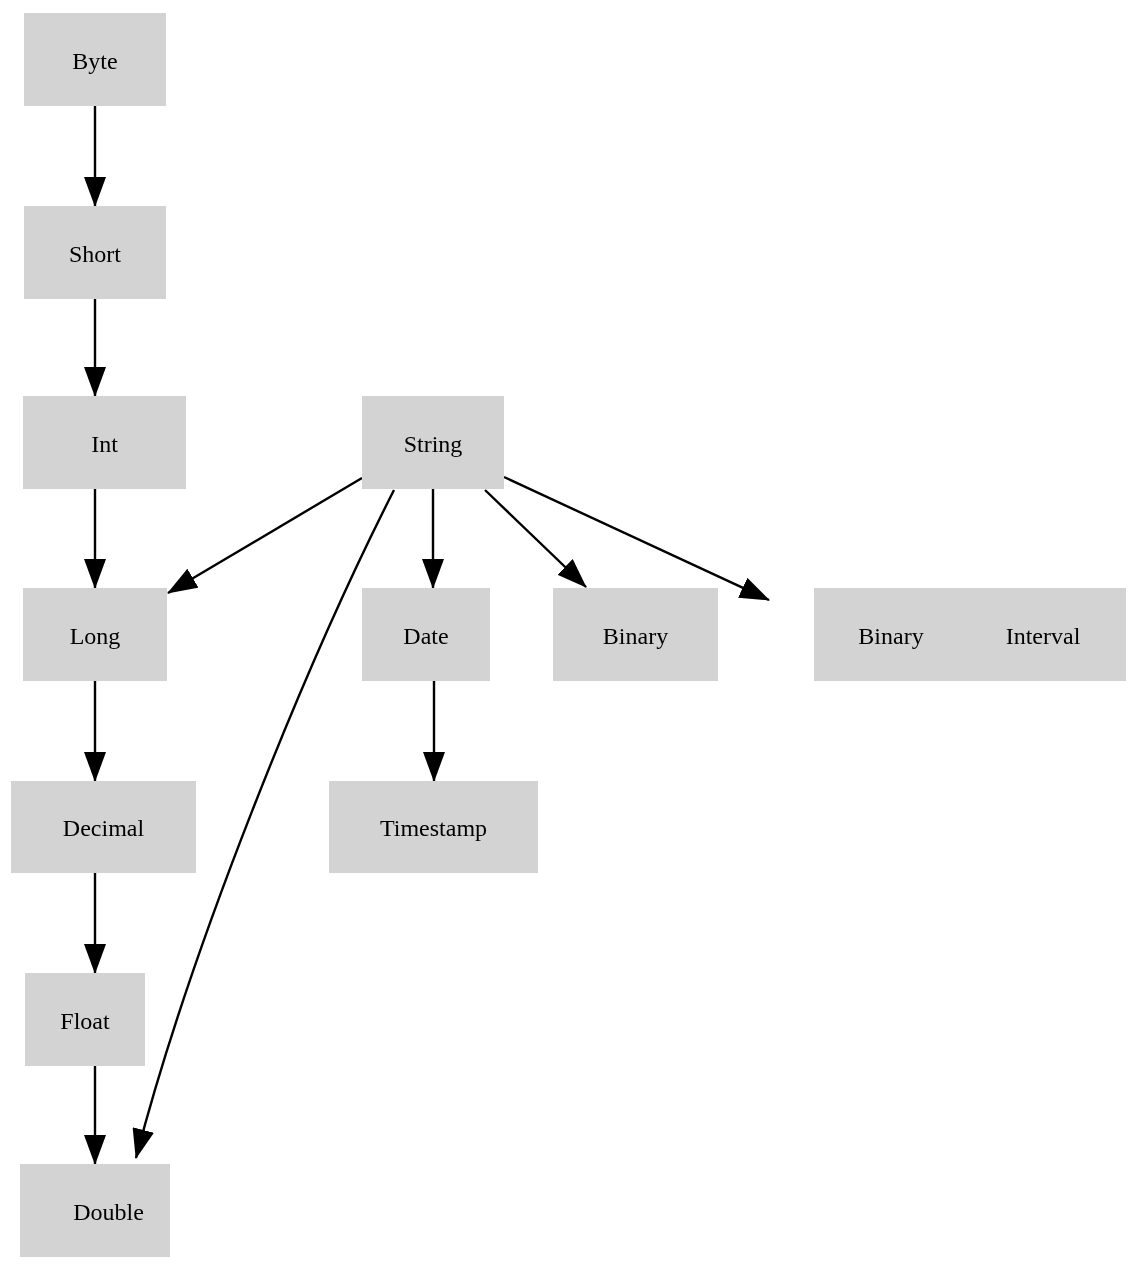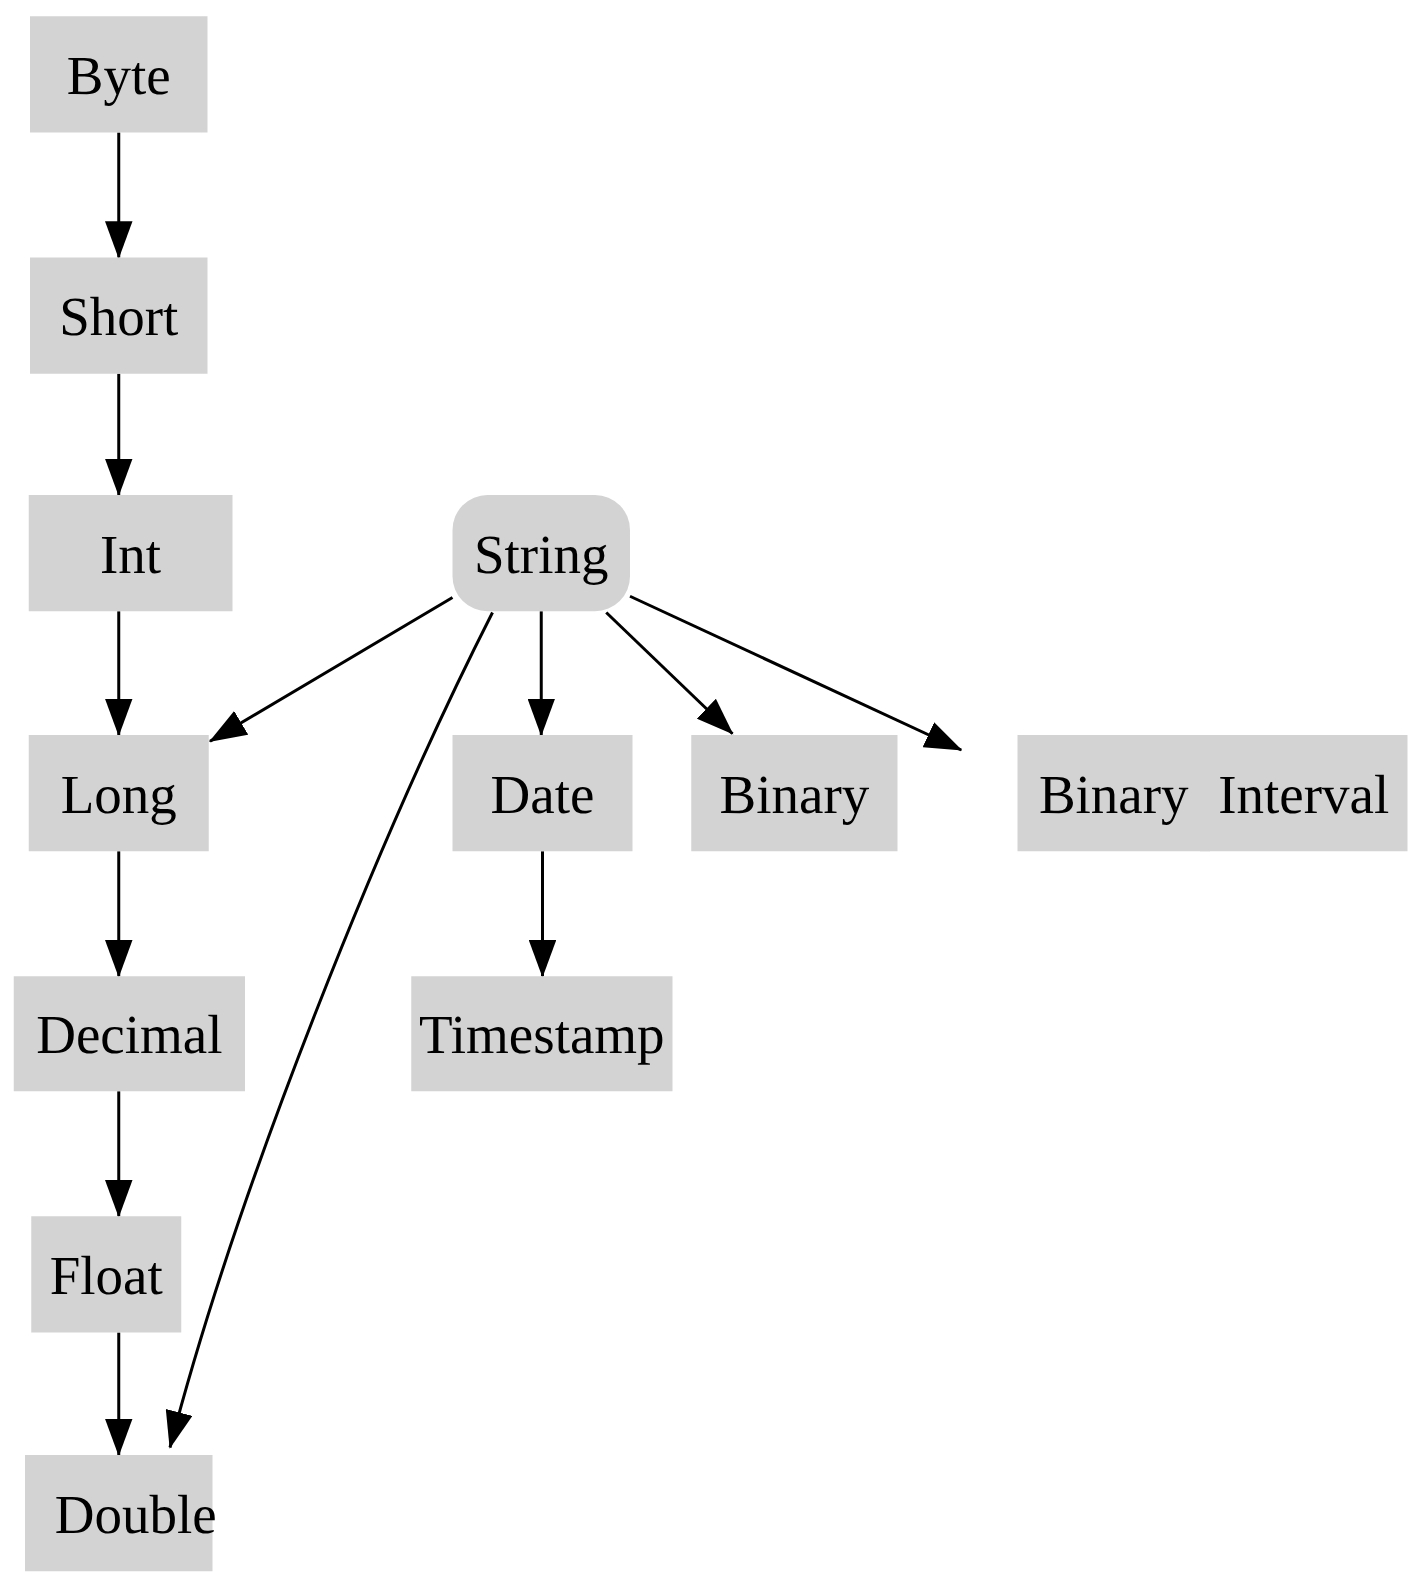--- a/index.html
+++ b/index.html
@@ -24,21 +24,21 @@
   }
   .node {
     position: absolute;
     background: #d3d3d3;
     display: flex;
     align-items: center;
     justify-content: center;
     box-sizing: border-box;
   }
   .node-label {
-    font-size: 44px;
+    font-size: 24px;
     color: #000000;
     white-space: nowrap;
     line-height: 1;
     padding-top: 2px;
   }
   .edge {
     fill: none;
     stroke: #000000;
     stroke-width: 2.4;
   }
@@ -71,27 +71,27 @@
   <div id="node-group">
       <div class="node" style="left: 24px; top: 13px; width: 142px; height: 93px;">
         <span class="node-label">Byte</span>
       </div>
       <div class="node" style="left: 24px; top: 206px; width: 142px; height: 93px;">
         <span class="node-label">Short</span>
       </div>
       <div class="node" style="left: 23px; top: 396px; width: 163px; height: 93px;">
         <span class="node-label">Int</span>
       </div>
-      <div class="node" style="left: 362px; top: 396px; width: 142px; height: 93px; border-radius: 28px;">
+      <div class="node" style="left: 362px; top: 396px; width: 142px; height: 93px;">
         <span class="node-label">String</span>
       </div>
       <div class="node" style="left: 23px; top: 588px; width: 144px; height: 93px;">
         <span class="node-label">Long</span>
       </div>
-      <div class="node" style="left: 362px; top: 588px; width: 144px; height: 93px;">
+      <div class="node" style="left: 362px; top: 588px; width: 128px; height: 93px;">
         <span class="node-label">Date</span>
       </div>
       <div class="node" style="left: 553px; top: 588px; width: 165px; height: 93px;">
         <span class="node-label">Binary</span>
       </div>
       <div class="node" style="left: 814px; top: 588px; width: 154px; height: 93px;">
         <span class="node-label">Binary</span>
       </div>
       <div class="node" style="left: 960px; top: 588px; width: 166px; height: 93px;">
         <span class="node-label">Interval</span>

